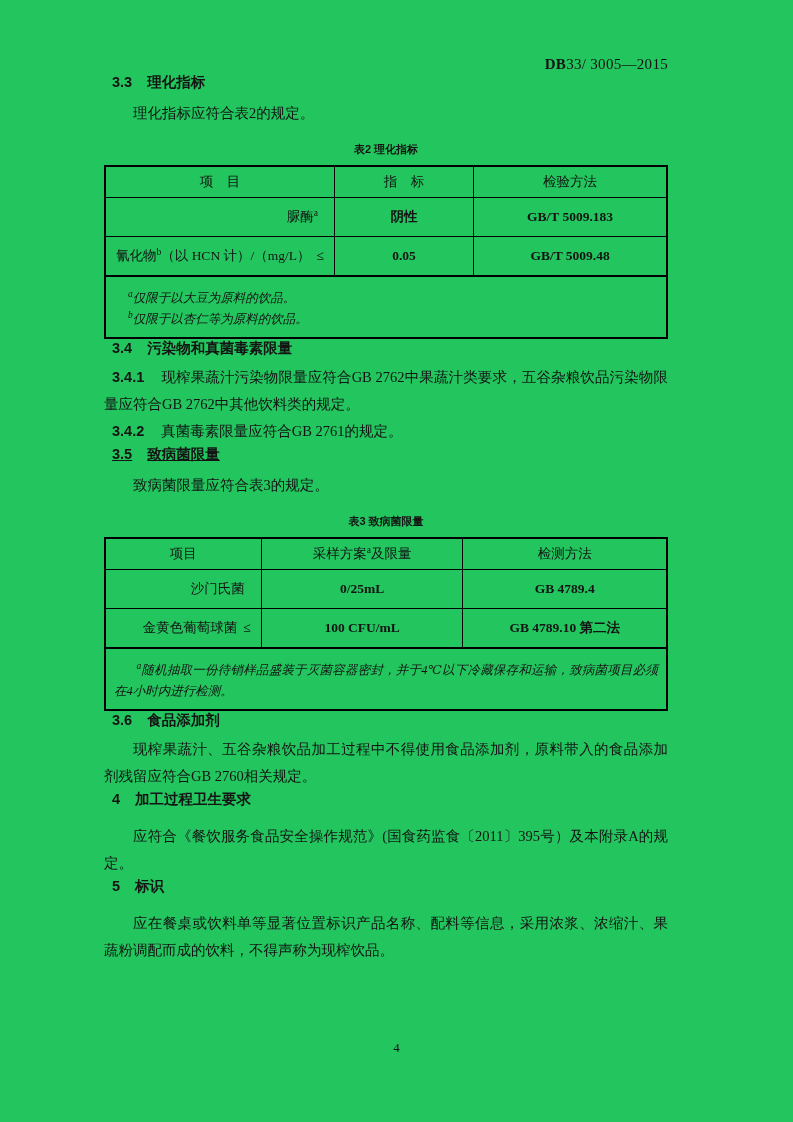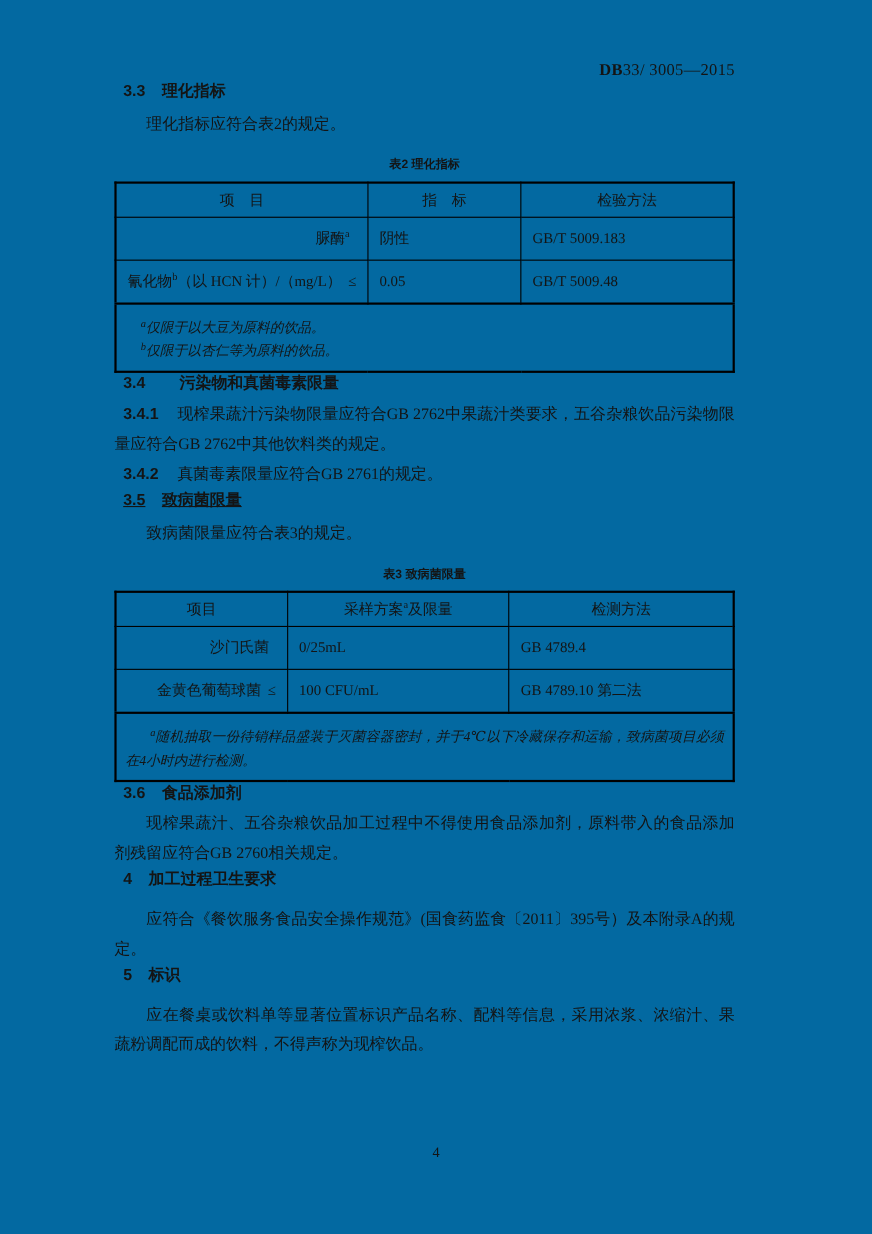--- a/index.html
+++ b/index.html
@@ -1,19 +1,19 @@
 <!DOCTYPE html>
 <html lang="zh"><head>
 <meta charset="utf-8">
 <title>DB33/ 3005—2015 — p.4</title>
 <style>
   html,body{margin:0;padding:0;background:#e8e8e8;}
   .page{
     position:relative;width:793px;height:1122px;margin:0 auto;
-    background:#0369a1;color:#141414;overflow:hidden;
+    background:#22c55e;color:#141414;overflow:hidden;
     font-family:"Liberation Serif","DejaVu Serif",serif;
     font-size:14.5px;
   }
   .content{position:absolute;left:104px;top:0;width:564px;}
   .doc-code{margin-top:56px;text-align:right;font-size:15px;letter-spacing:.3px;}
   .doc-code .db{font-weight:bold;}
   h2.sec{
     font-family:"Liberation Sans","DejaVu Sans",sans-serif;
     font-size:14.5px;font-weight:bold;margin:0;padding-left:8px;
     display:flex;align-items:baseline;text-align:right;
@@ -31,32 +31,32 @@
   }
   table.std{
     width:100%;border-collapse:collapse;margin-top:8px;
     font-size:13.5px;border:2px solid #000000;
   }
   table.std th{
     border:1px solid #000;border-bottom-width:1px;
     padding:6px 4px;text-align:center;font-weight:normal;
   }
   table.std td{border:1px solid #000;padding:10px 10px;}
-  td.center{}
+  td.center{text-align:center;font-weight:bold;}
   .cell-flex{display:flex;justify-content:flex-end;align-items:center;}
   .cell-left{white-space:nowrap;}
   .rel{padding-left:6px;}
   sup{font-size:9.5px;line-height:0;}
   tr.fn-row td{border-top:2px solid #000;padding:11px 8px 7px;font-style:italic;}
   .fn-line{font-size:12.5px;line-height:21px;padding-left:14px;}
   .fn-para{font-size:12.5px;line-height:21px;margin:0;text-indent:1.8em;text-align:justify;}
   .page-num{position:absolute;left:0;top:1040px;width:793px;text-align:center;font-size:13px;}
   
   .mt-h33{margin-top:26px;} .mt-p33{margin-top:8px;} .mt-cap{margin-top:15px;}
-  .mt-h34{margin-top:14px;gap:16px;} .mt-p341{margin-top:6px;}
+  .mt-h34{margin-top:14px;} .mt-p341{margin-top:6px;}
   .mt-h35{margin-top:8px;text-decoration:underline;}  .mt-p35{margin-top:8px;}
   .mt-h36{margin-top:12px;} .mt-p36{margin-top:6px;}
   .mt-h4{margin-top:24px;}  .mt-p4{margin-top:14px;}
   .mt-h5{margin-top:20px;}  .mt-p5{margin-top:14px;}
 </style>
 </head>
 <body>
 
 <div class="page">
   <div class="content">

